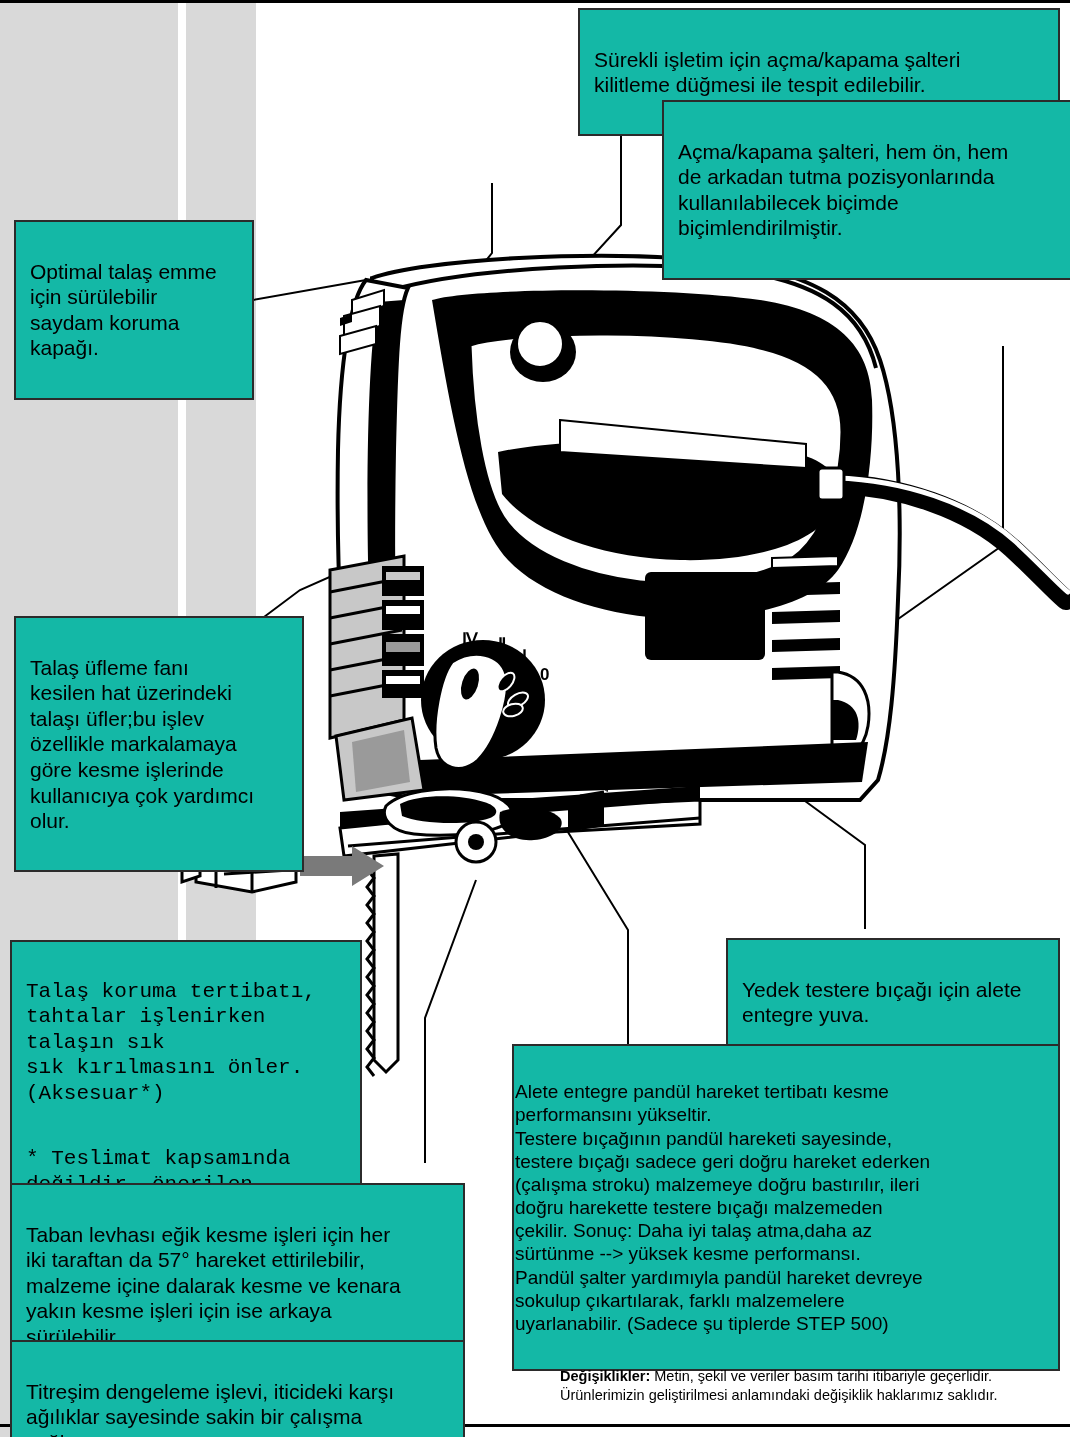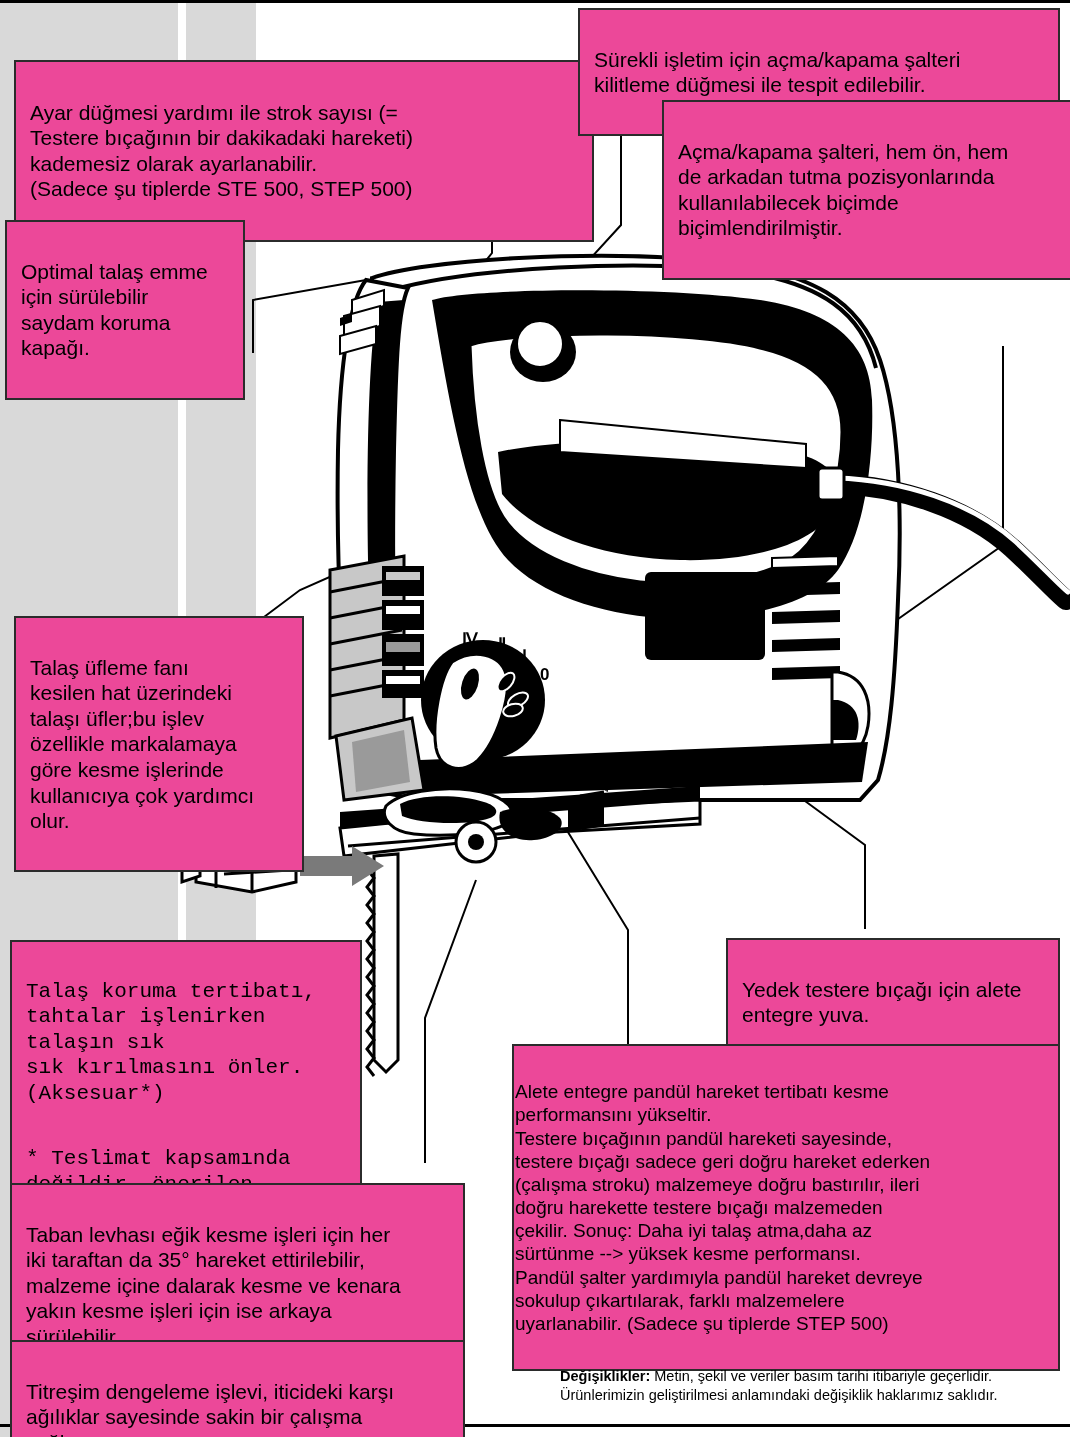--- a/index.html
+++ b/index.html
@@ -33,21 +33,21 @@
     left: 0; width: 1070px;
     background: #000;
   }
   .rule.top    { top: 0px;    height: 3px; }
   .rule.bottom { top: 1424px; height: 3px; }
 
   
   .callout {
     position: absolute;
     box-sizing: border-box;
-    background: #ec4899;
+    background: #14b8a6;
     border: 2px solid #2b2b2b;
     color: #000;
     line-height: 1.22;
     white-space: pre-line;
   }
   .callout .txt { display: block; }
 
   svg.art {
     position: absolute;
     left: 0; top: 0;
@@ -248,28 +248,22 @@
     </g>
 
     <g font-family="Liberation Sans, sans-serif" font-size="17" font-weight="bold" fill="#000">
       <text x="462" y="645">Ⅳ</text>
       <text x="498" y="650">Ⅱ</text>
       <text x="522" y="662">Ⅰ</text>
       <text x="540" y="680">0</text>
     </g>
   </svg>
 
-  <div class="callout" style="left:14px; top:60px; width:580px; padding:12px 14px; font-size:21px;">
-    <span class="txt">Ayar düğmesi yardımı ile strok sayısı (=
-Testere bıçağının bir dakikadaki hareketi)
-kademesiz olarak ayarlanabilir.
-(Sadece şu tiplerde STE 500, STEP 500)</span>
-  </div>
-
-  <div class="callout" style="left:5px; top:220px; width:240px; padding:11px 14px; font-size:21px;">
+
+  <div class="callout" style="left:14px; top:220px; width:240px; padding:11px 14px; font-size:21px;">
     <span class="txt">Optimal talaş emme
 için sürülebilir
 saydam koruma
 kapağı.</span>
   </div>
 
   <div class="callout" style="left:14px; top:616px; width:290px; padding:11px 14px; font-size:21px;">
     <span class="txt">Talaş üfleme fanı
 kesilen hat üzerindeki
 talaşı üfler;bu işlev
@@ -285,21 +279,21 @@
 sık kırılmasını önler.
 (Aksesuar*)</span>
     <span class="txt" style="margin-top:14px;">* Teslimat kapsamında
 değildir, önerilen
 tamamlamalar aksesuar
 programında.</span>
   </div>
 
   <div class="callout" style="left:10px; top:1183px; width:455px; padding:11px 14px; font-size:21px;">
     <span class="txt">Taban levhası eğik kesme işleri için her
-iki taraftan da 35° hareket ettirilebilir,
+iki taraftan da 57° hareket ettirilebilir,
 malzeme içine dalarak kesme ve kenara
 yakın kesme işleri için ise arkaya
 sürülebilir.</span>
   </div>
 
   <div class="callout" style="left:10px; top:1340px; width:455px; padding:11px 14px; font-size:21px;">
     <span class="txt">Titreşim dengeleme işlevi, iticideki karşı
 ağılıklar sayesinde sakin bir çalışma
 sağlar.</span>
   </div>

